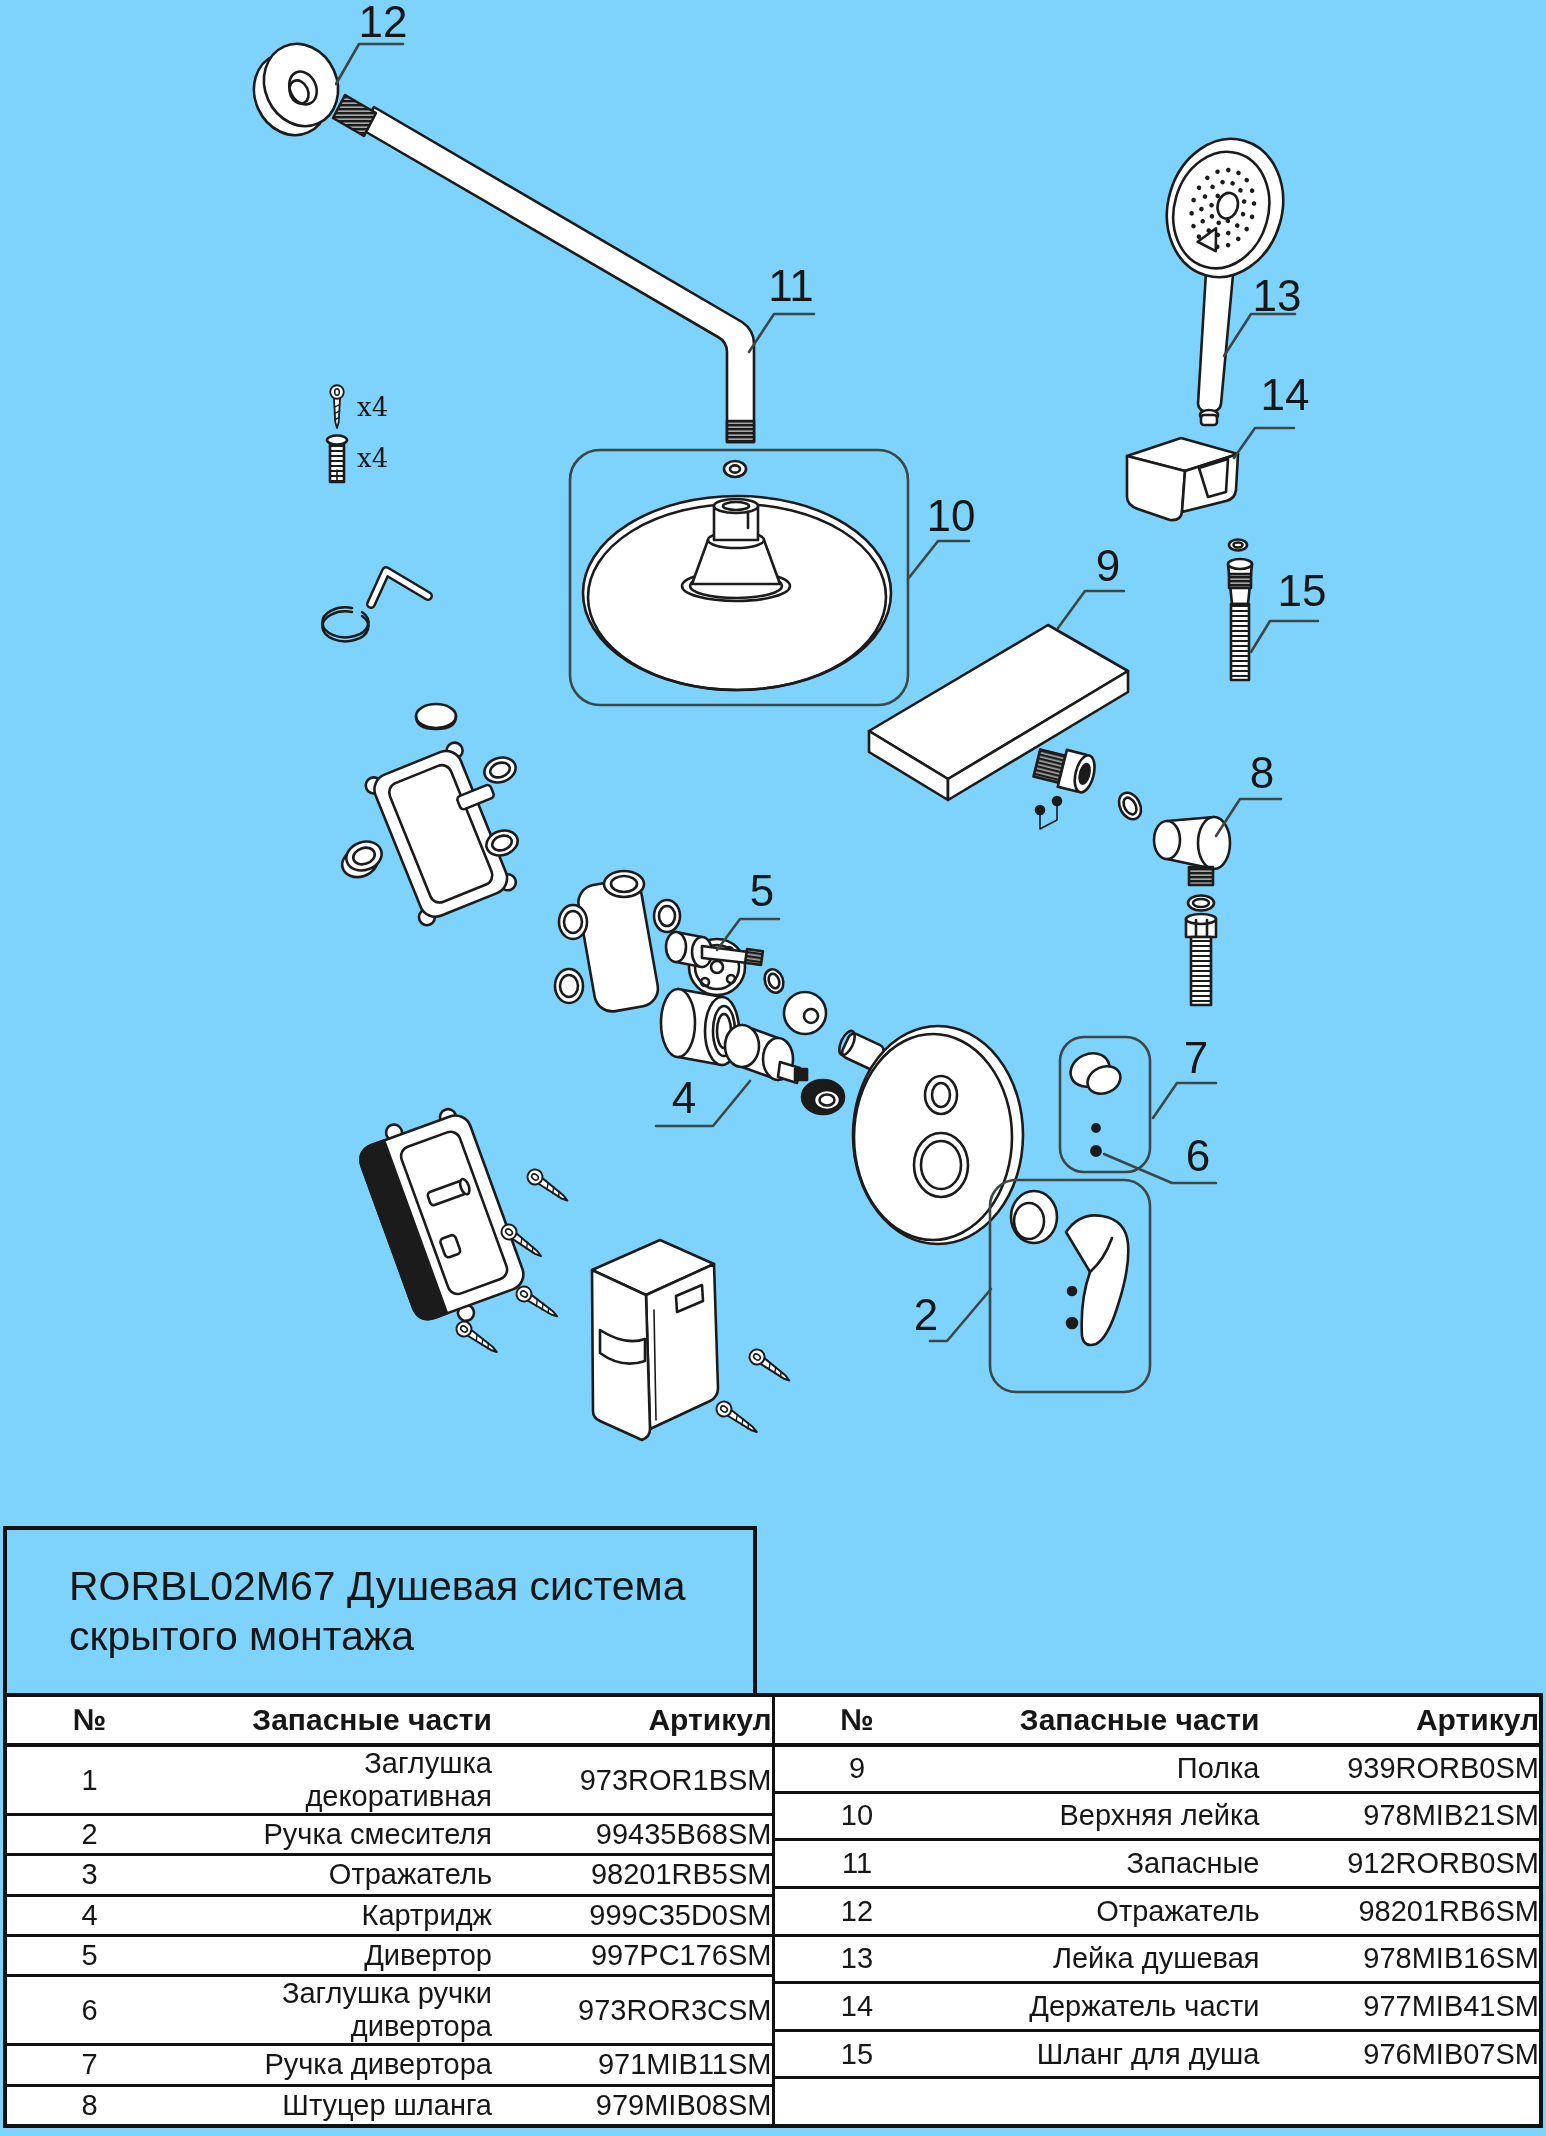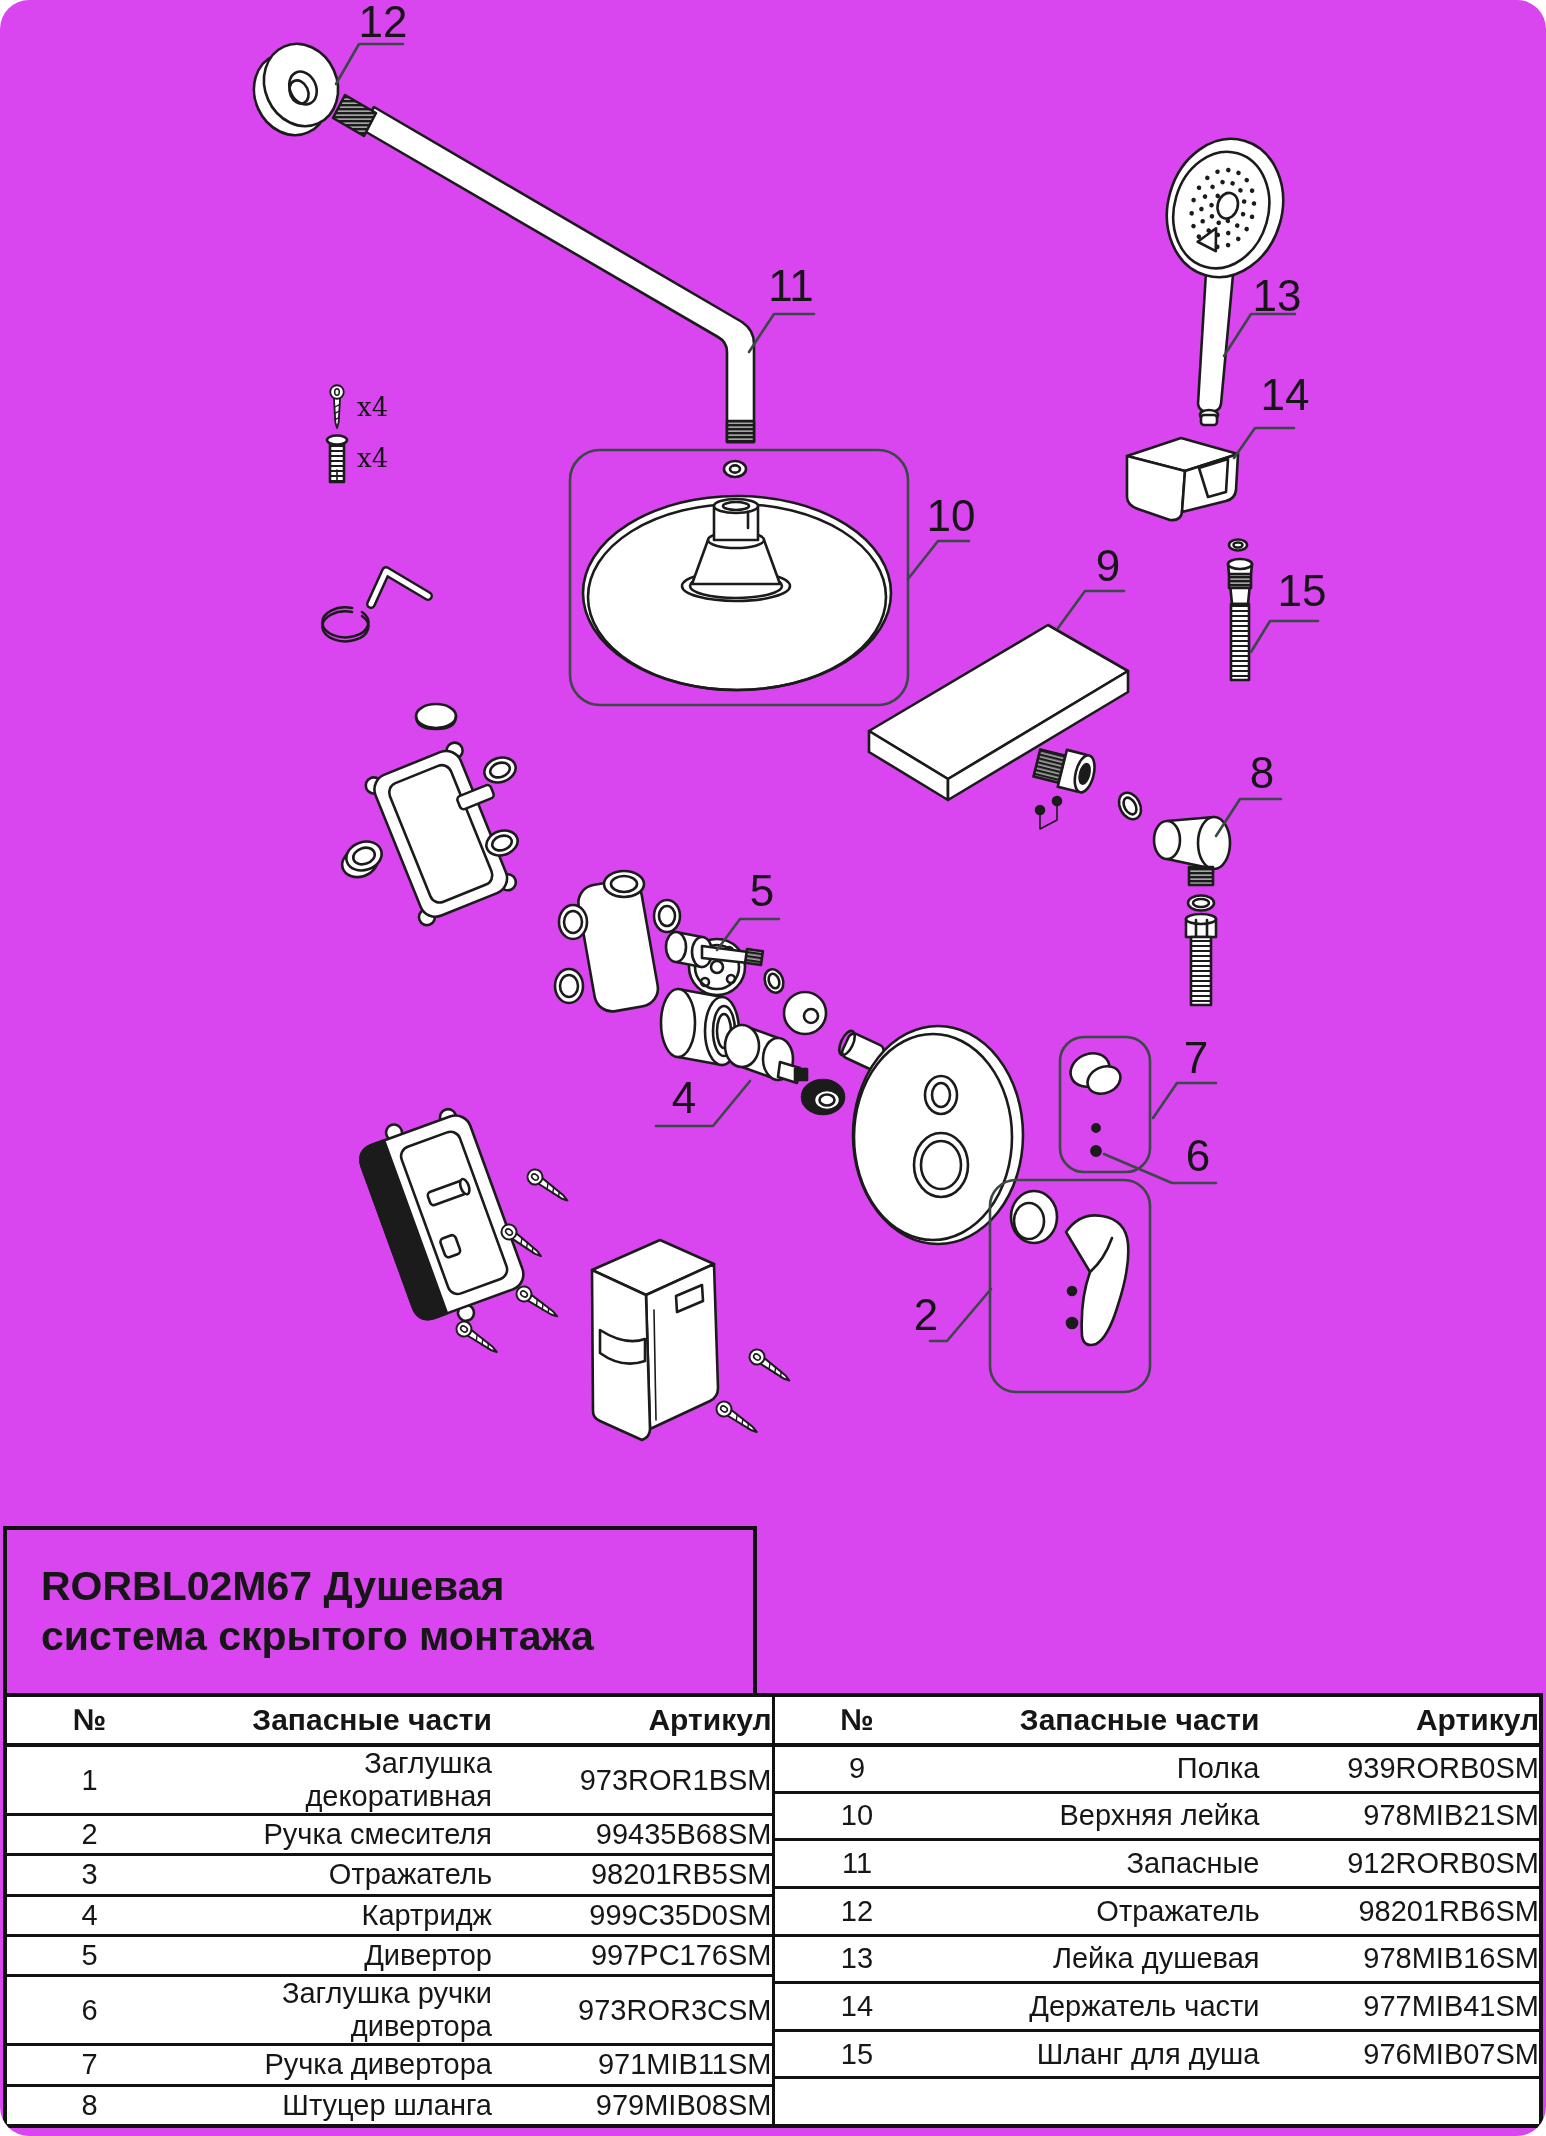--- a/index.html
+++ b/index.html
@@ -1,33 +1,33 @@
 <!DOCTYPE html>
 <html><head>
 <meta charset="utf-8">
 <style>
   html,body{margin:0;padding:0;background:#fff;}
-  .page{position:relative;width:1546px;height:2136px;background:#d946ef;overflow:hidden;
-        font-family:"Liberation Sans",sans-serif;color:#161616;border-radius:29px;}
+  .page{position:relative;width:1546px;height:2136px;background:#7dd3fc;overflow:hidden;
+        font-family:"Liberation Sans",sans-serif;color:#161616;}
   .diagram{position:absolute;left:0;top:0;width:1546px;height:1526px;}
   .diagram svg{position:absolute;left:0;top:0;}
   .callout{position:absolute;transform:translate(-50%,-50%);font-size:44px;color:#161616;
            white-space:nowrap;}
   .qty{position:absolute;font-size:26px;font-family:"DejaVu Serif",serif;color:#161616;}
   .qty-screws{left:357px;top:392px;}
   .qty-anchors{left:357px;top:443px;}
   .co-c12{left:383px;top:22px}.co-c11{left:791px;top:286px}.co-c10{left:951px;top:516px}
   .co-c13{left:1277px;top:296px}.co-c14{left:1285px;top:395px}.co-c9{left:1108px;top:566px}
   .co-c15{left:1302px;top:591px}.co-c8{left:1262px;top:773px}.co-c5{left:762px;top:891px}
   .co-c4{left:684px;top:1098px}.co-c7{left:1196px;top:1058px}.co-c6{left:1198px;top:1156px}
   .co-c2{left:926px;top:1315px}
   
   .titlebox{position:absolute;left:3px;top:1526px;width:754px;height:171px;
             border:4px solid #111;box-sizing:border-box;display:flex;align-items:center;}
-  .titlebox .t{font-size:41px;font-weight:bold;line-height:1.2;margin-left:34px;width:640px;}
+  .titlebox .t{font-size:41px;font-weight:normal;line-height:1.2;margin-left:62px;width:640px;}
   .tables{position:absolute;left:3px;top:1693px;width:1540px;height:435px;
           border:4px solid #111;box-sizing:border-box;display:flex;background:#fff;}
   .half{width:50%;height:100%;display:grid;grid-template-rows:46px repeat(8,1fr);}
   .half.right{border-left:3px solid #111;}
   .prow{display:grid;grid-template-columns:165px 320px 1fr;align-items:center;
         border-top:3px solid #111;}
   .prow.hdr{border-top:none;font-weight:bold;}
   .prow.first{border-top:4px solid #111;}
   .cell-no{text-align:center;font-size:29px;}
   .prow.hdr .cell-no,.prow.hdr .cell-name,.prow.hdr .cell-art{font-size:30px;}

